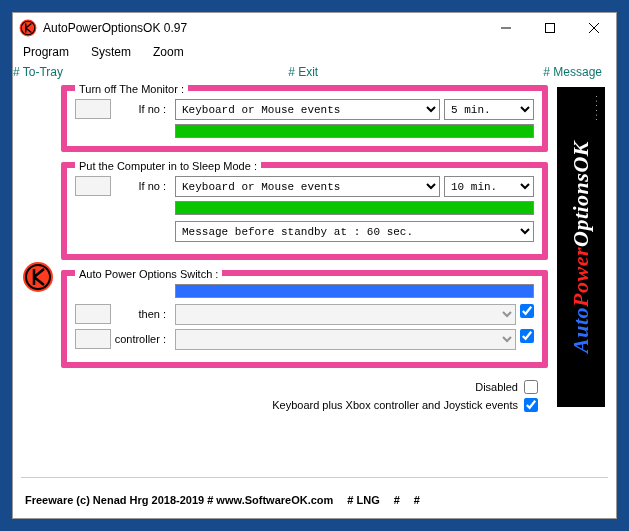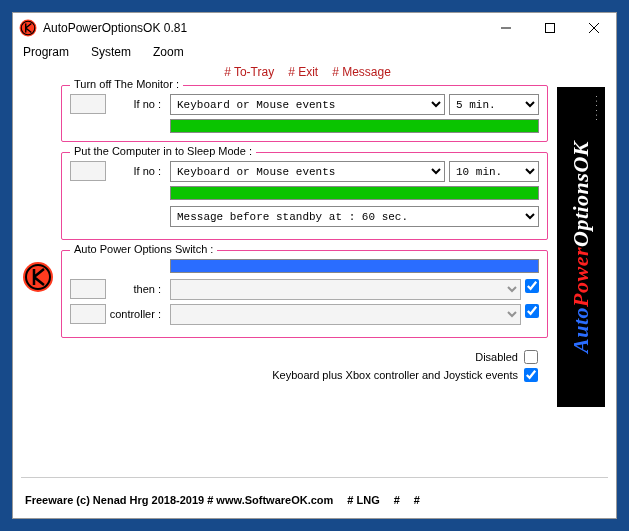--- a/index.html
+++ b/index.html
@@ -43,25 +43,25 @@
     color: #222;
   }
   .menubar {
     display: flex;
     gap: 22px;
     padding: 2px 10px 4px 10px;
     font-size: 12px;
   }
   .hashlinks {
     display: flex;
-    justify-content: center;
+    justify-content: space-between;
     gap: 14px;
     padding: 2px 14px 6px 0;
     font-size: 12px;
-    color: #b91c1c;
+    color: #0f766e;
   }
   .body-row {
     display: flex;
     flex: 1;
     padding: 0 6px;
   }
   .left-col {
     width: 38px;
     display: flex;
     align-items: center;
@@ -72,21 +72,21 @@
     padding: 0 4px;
   }
   .right-col {
     width: 58px;
     display: flex;
     align-items: flex-start;
     justify-content: center;
     padding-top: 2px;
   }
   .group {
-    border: 1px solid #ec4899;
+    border: 6px solid #ec4899;
     border-radius: 2px;
     padding: 8px 8px 8px 8px;
     margin-bottom: 10px;
     position: relative;
   }
   .group-title {
     position: absolute;
     top: -8px;
     left: 8px;
     background: #fff;
@@ -202,21 +202,21 @@
 <div class="window">
 
   <div class="titlebar">
     <span class="icon">
       <svg class="logo-svg" viewBox="0 0 32 32">
         <circle cx="16" cy="16" r="15" fill="#ff3b1f"></circle>
         <circle cx="16" cy="16" r="12" fill="none" stroke="#000" stroke-width="2"></circle>
         <path d="M12 8 v16 M12 16 l10 -8 M12 16 l10 8" stroke="#000" stroke-width="2.5" fill="none"></path>
       </svg>
     </span>
-    <span class="title">AutoPowerOptionsOK 0.81</span>
+    <span class="title">AutoPowerOptionsOK 0.97</span>
     <div class="win-controls">
       <div class="win-btn">
         <svg width="10" height="10" viewBox="0 0 10 10">
             <path d="M0 5 h10" stroke="#000" stroke-width="1"></path>
           </svg>
       </div>
       <div class="win-btn">
         <svg width="10" height="10" viewBox="0 0 10 10">
             <rect x="0.5" y="0.5" width="9" height="9" fill="none" stroke="#000" stroke-width="1"></rect>
           </svg>

